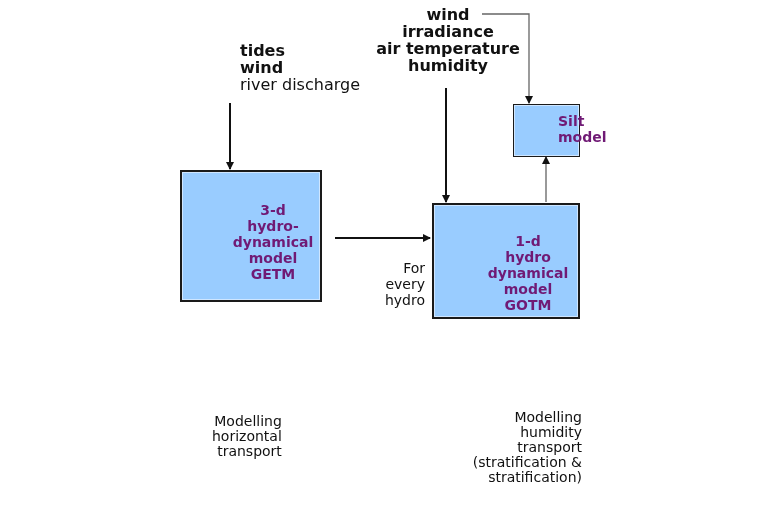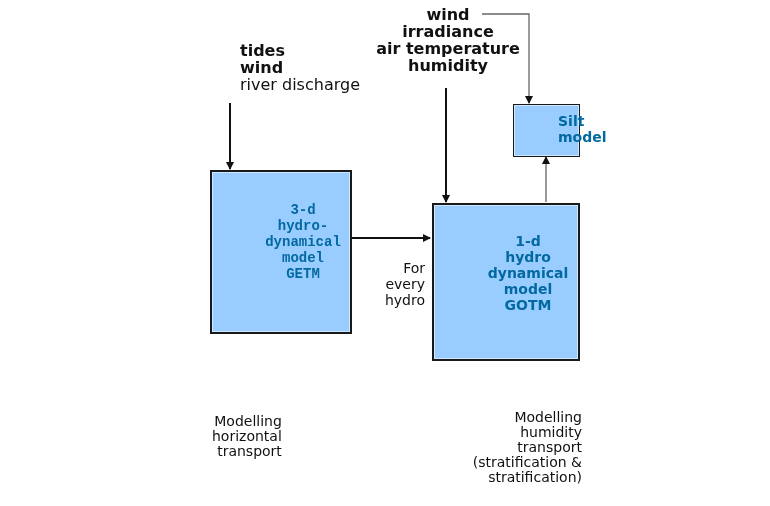--- a/index.html
+++ b/index.html
@@ -1,18 +1,18 @@
 <!DOCTYPE html>
 <html><head>
   <meta charset="utf-8">
   <style>
     html, body { margin: 0; padding: 0; background: #ffffff; }
     body { width: 770px; height: 506px; position: relative; overflow: hidden; font-family: "DejaVu Sans", sans-serif; color: #111; }
     .box { position: absolute; background: #99ccff; border: 2px solid #1a1a1a; box-sizing: border-box; box-shadow: inset 0 0 0 1px #cfe6ff; }
-    .box-text { position: absolute; left: 0; right: 0; text-align: center; font-weight: bold; font-size: 14px; line-height: 16px; color: #0369a1; margin-left: 44px; }
+    .box-text { position: absolute; left: 0; right: 0; text-align: center; font-weight: bold; font-size: 14px; line-height: 16px; color: #701a75; margin-left: 44px; }
     .box-text div { white-space: nowrap; }
     .inputs { position: absolute; font-size: 16px; line-height: 17px; }
     .inputs .b { font-weight: bold; }
     .inputs div { white-space: nowrap; }
     .label { position: absolute; font-size: 14px; line-height: 15px; text-align: center; color: #111; }
     .label div { white-space: nowrap; text-align: right; }
     svg.arrows { position: absolute; left: 0; top: 0; }
   </style>
 </head>
 <body>
@@ -39,31 +39,31 @@
   <div>river discharge</div>
 </div>
 
 <div class="inputs b" style="left:368px; top:6px; width:160px; text-align:center; font-weight:bold;">
   <div>wind</div>
   <div>irradiance</div>
   <div>air temperature</div>
   <div>humidity</div>
 </div>
 
-<div class="box" style="left:210px; top:170px; width:142px; height:164px;font-family:Liberation Mono, monospace;">
+<div class="box" style="left:180px; top:170px; width:142px; height:132px;">
   <div class="box-text" style="top:30px;">
     <div>3-d</div>
     <div>hydro-</div>
     <div>dynamical</div>
     <div>model</div>
     <div>GETM</div>
   </div>
 </div>
 
-<div class="box" style="left:432px; top:203px; width:148px; height:158px;">
+<div class="box" style="left:432px; top:203px; width:148px; height:116px;">
   <div class="box-text" style="top:28px;">
     <div>1-d</div>
     <div>hydro</div>
     <div>dynamical</div>
     <div>model</div>
     <div>GOTM</div>
   </div>
 </div>
 
 <div class="box" style="left:513px; top:104px; width:67px; height:53px; border-width:1.5px;">

